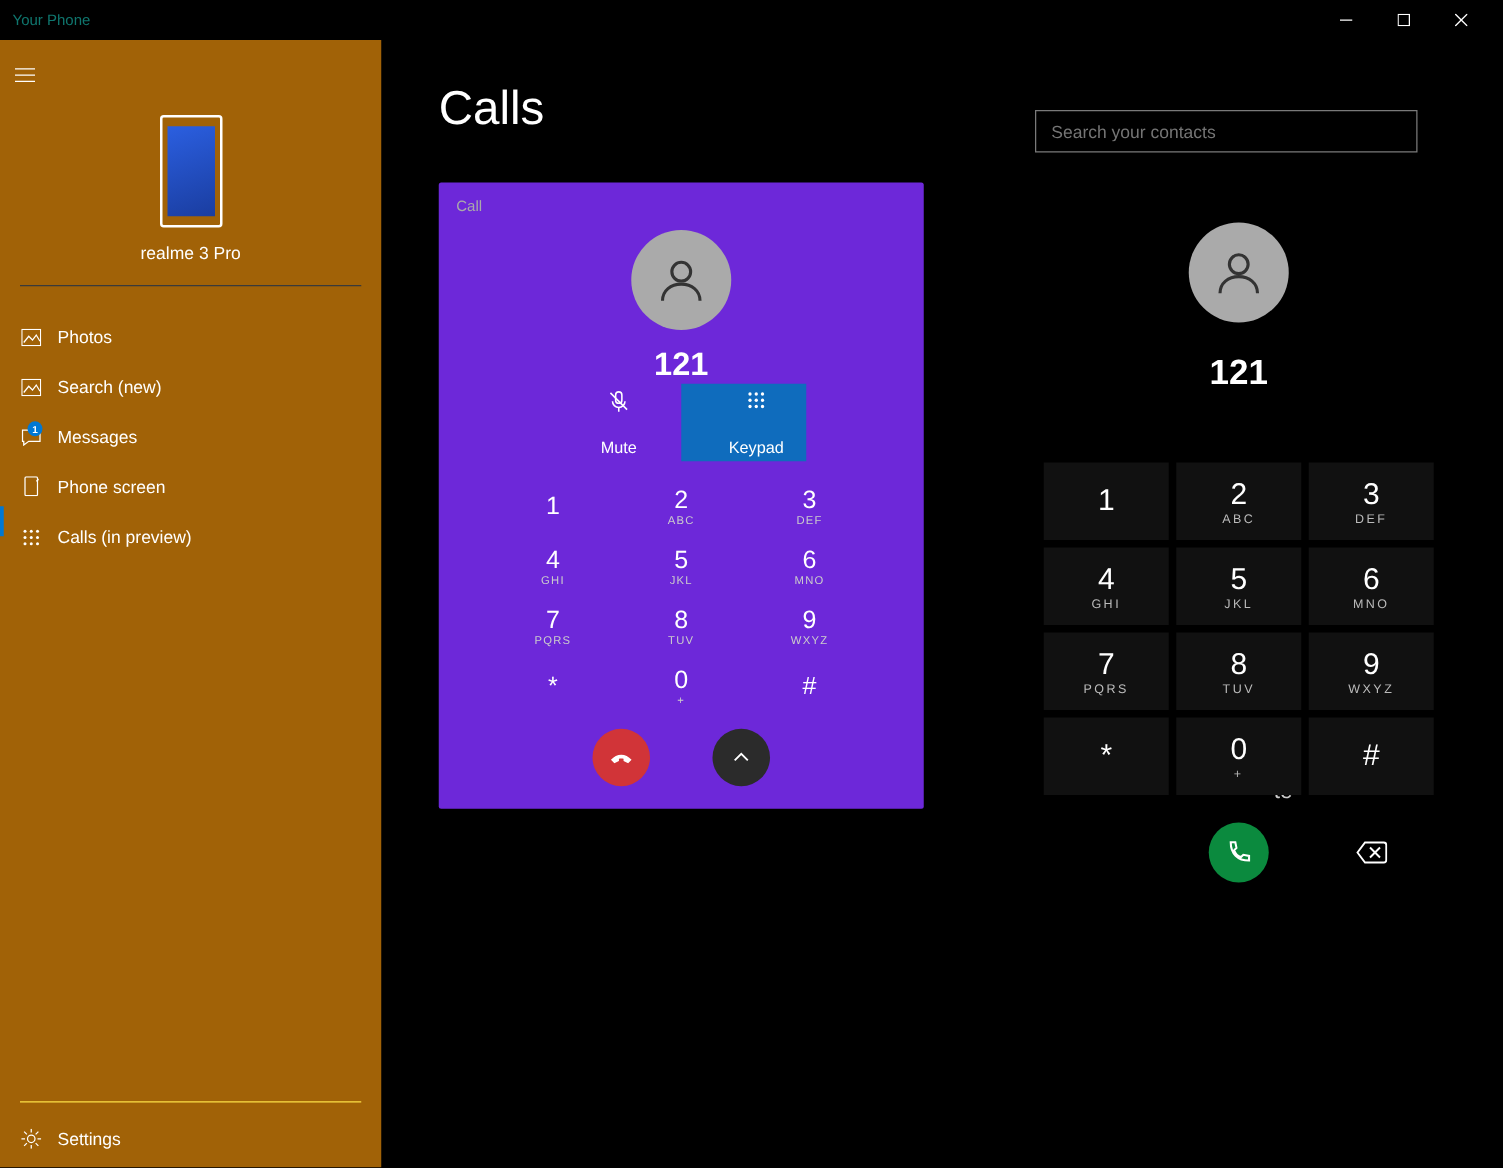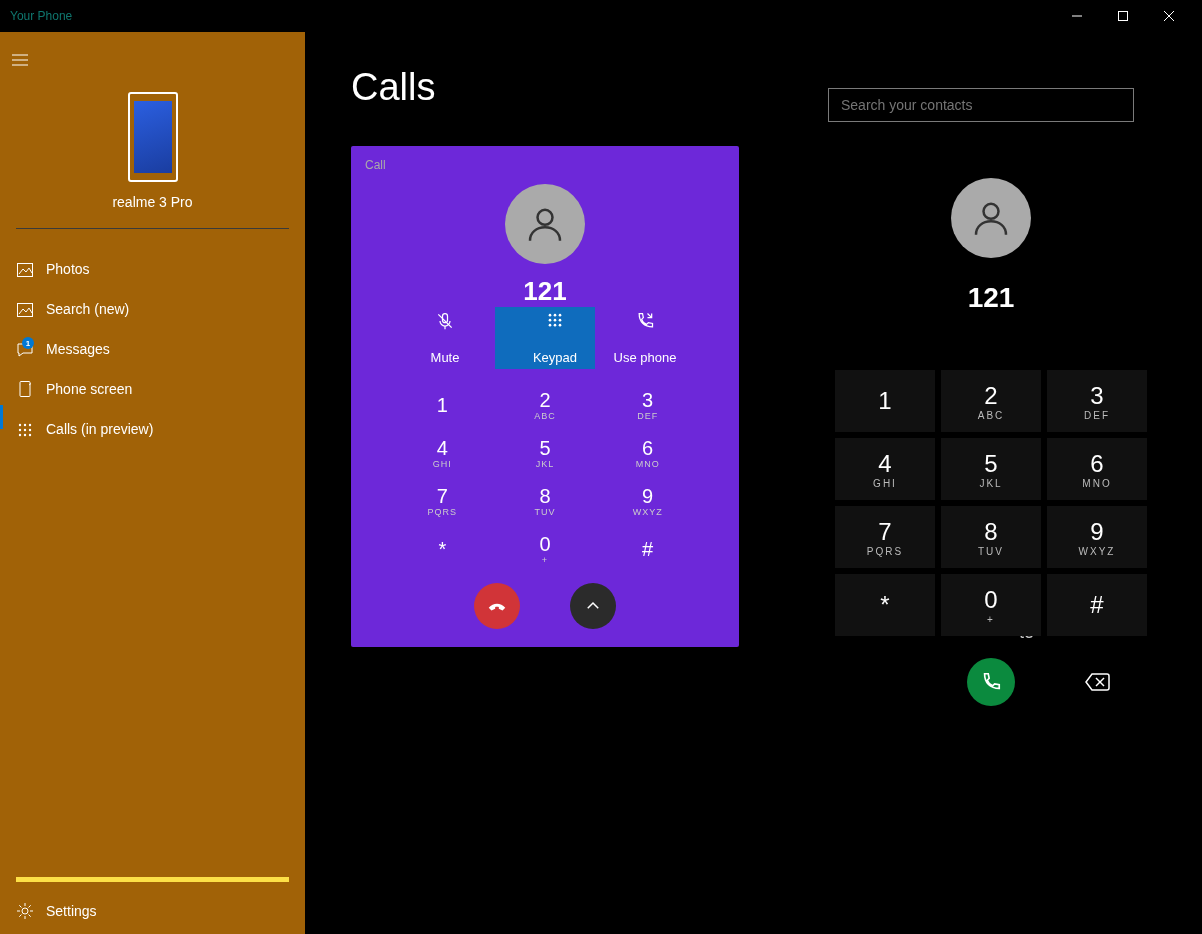--- a/index.html
+++ b/index.html
@@ -86,21 +86,21 @@
   .badge-dot {
     position:absolute;
     left:22px; top:20px;
     width:12px;height:12px;border-radius:50%;
     background:#0078d4;
     display:flex;align-items:center;justify-content:center;
     font-size:8px;color:#fff;font-weight:bold;
   }
   .sidebar-footer {
     margin-top:auto;
-    border-top:5px solid #fde047;
+    border-top:1px solid #fde047;
     margin-left:16px; margin-right:16px;
     padding-top:6px;
   }
   .settings-item {
     display:flex; align-items:center;
     height:46px;
     cursor:pointer;
   }
   .settings-item .nav-icon{margin-left:-2px;}
   .calls-col {
@@ -359,27 +359,20 @@
                   <circle cx="6" cy="11" r="1.6"></circle>
                   <circle cx="12" cy="11" r="1.6"></circle>
                   <circle cx="18" cy="11" r="1.6"></circle>
                   <circle cx="6" cy="17" r="1.6"></circle>
                   <circle cx="12" cy="17" r="1.6"></circle>
                   <circle cx="18" cy="17" r="1.6"></circle>
                 </g>
               </svg>
             <span>Keypad</span>
           </div>
-          <div class="call-action">
-            <svg viewBox="0 0 24 24">
-                <path d="M5 3c0 10 6 16 16 16l0-4-5-1-2 2c-3-1-5-3-6-6l2-2-1-5z" fill="none" stroke="#fff" stroke-width="1.5"></path>
-                <path d="M15 3l5 5M20 3v5h-5" fill="none" stroke="#fff" stroke-width="1.5"></path>
-              </svg>
-            <span>Use phone</span>
-          </div>
         </div>
         <div class="kp" id="card-kp">
             <div class="kp-key">
               <div class="digit">1</div>
             </div>
             <div class="kp-key">
               <div class="digit">2</div>
               <div class="letters">ABC</div>
             </div>
             <div class="kp-key">

